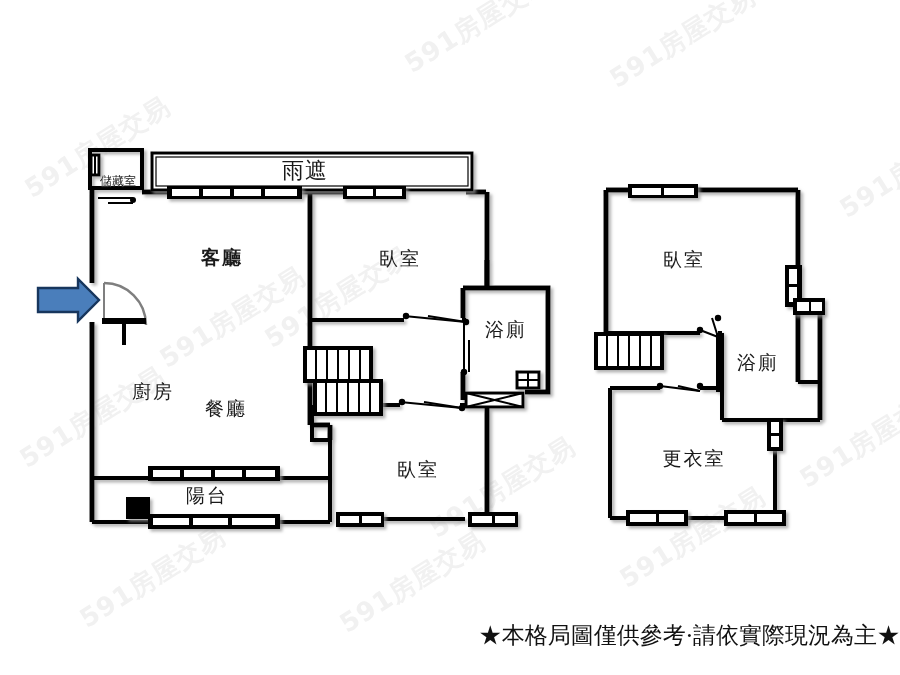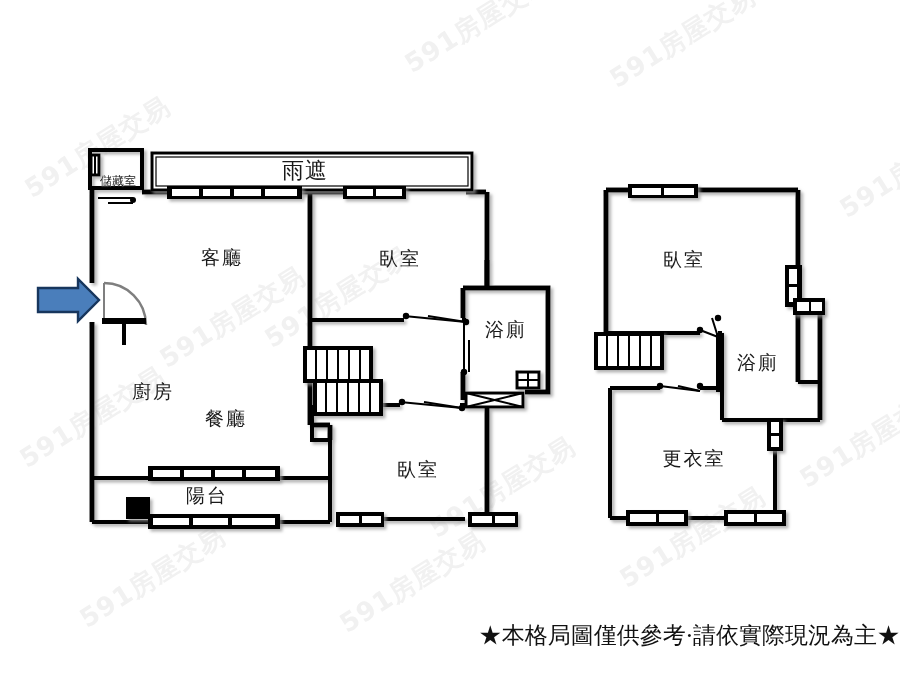--- a/index.html
+++ b/index.html
@@ -341,29 +341,29 @@
 
       <line x1="720" y1="338" x2="720" y2="384" stroke="#000" stroke-width="2"></line>
     </g>
   </svg>
   </div>
 
   <div class="room-label small" style="left:118px; top:181px;">儲藏室</div>
 
   <div class="room-label med" style="left:305px; top:171px;">雨遮</div>
 
-  <div class="room-label" style="left:222px; top:258px;">客廳</div>
+  <div class="room-label" style="left:222px; top:258px;font-weight:bold;">客廳</div>
 
   <div class="room-label" style="left:400px; top:259px;">臥室</div>
 
   <div class="room-label" style="left:506px; top:330px;">浴廁</div>
 
   <div class="room-label" style="left:153px; top:392px;">廚房</div>
 
-  <div class="room-label" style="left:226px; top:419px;">餐廳</div>
+  <div class="room-label" style="left:226px; top:409px;">餐廳</div>
 
   <div class="room-label" style="left:207px; top:496px;">陽台</div>
 
   <div class="room-label" style="left:418px; top:470px;">臥室</div>
 
   <div class="room-label" style="left:684px; top:260px;">臥室</div>
 
   <div class="room-label" style="left:758px; top:363px;">浴廁</div>
 
   <div class="room-label" style="left:694px; top:459px;">更衣室</div>

